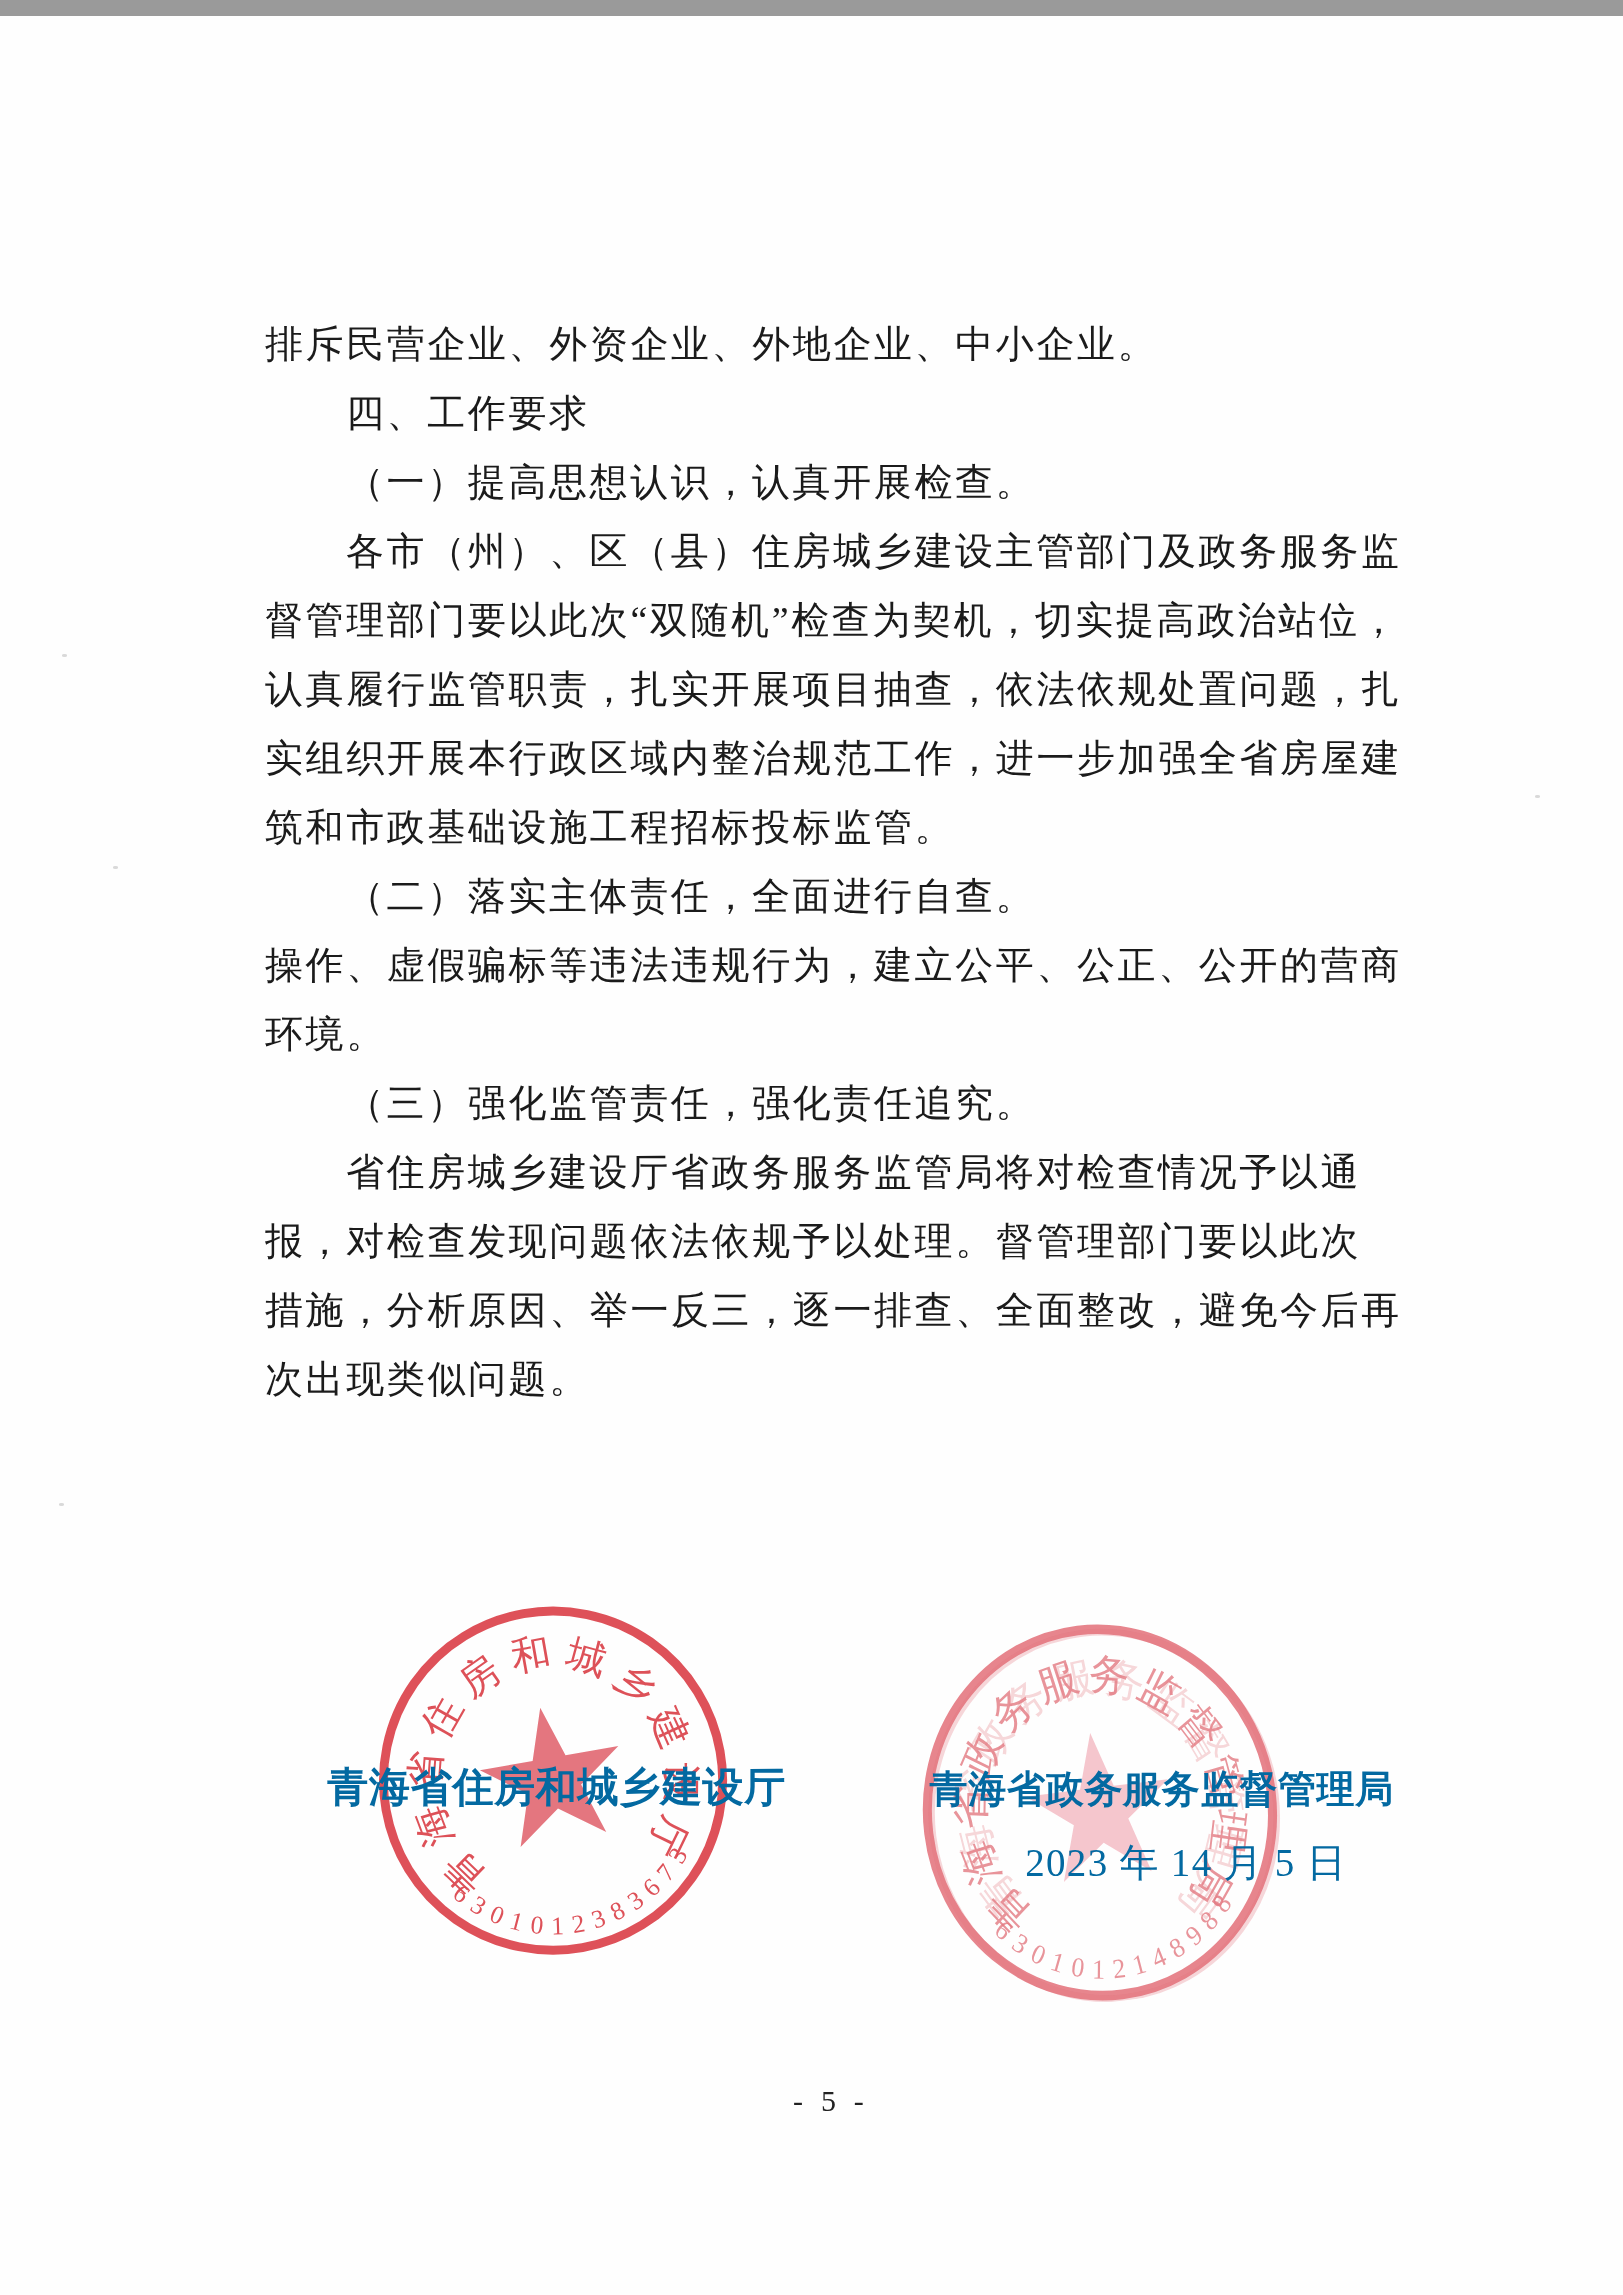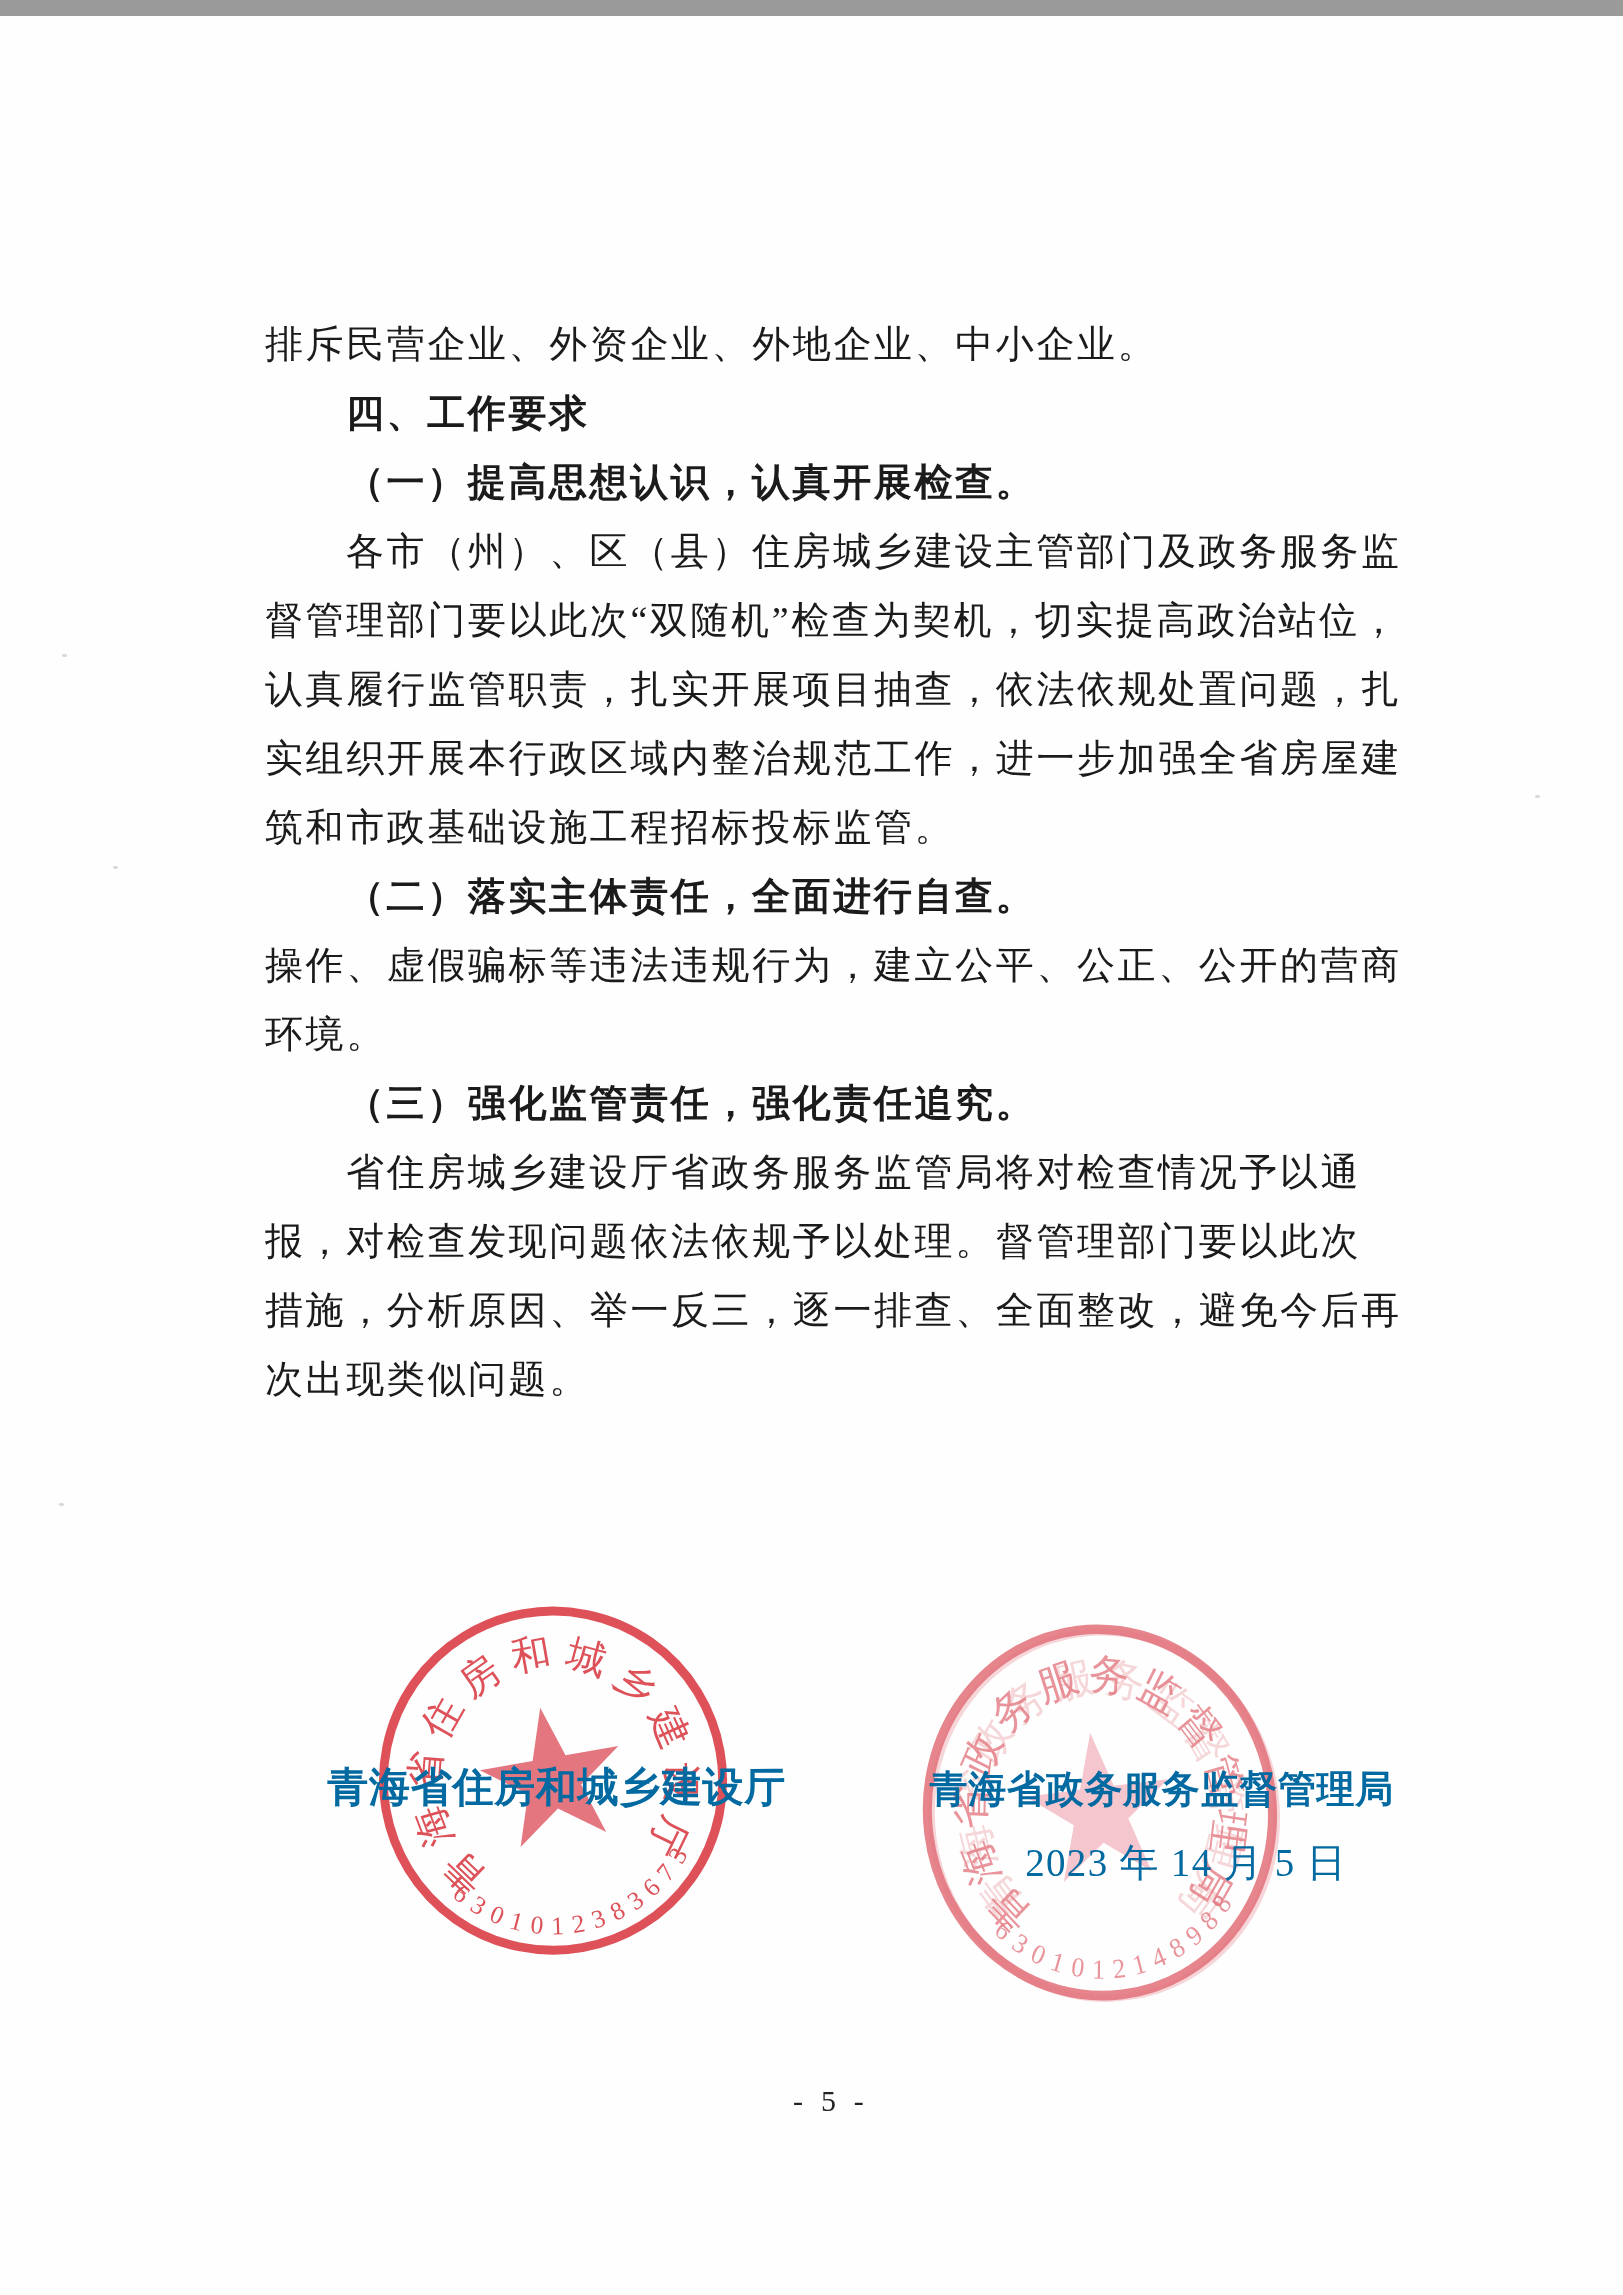--- a/index.html
+++ b/index.html
@@ -19,21 +19,21 @@
     width:1152px;
   }
   .line{
     height:69px;
     line-height:69px;
     font-size:38px;
     letter-spacing:2.6px;
     white-space:nowrap;
     color:#1b1b1b;
   }
-  .line.bold{font-weight:bold;}
+  .line.bold{font-weight:normal;}
   .line.indent{text-indent:81px;}
   
   .seal{position:absolute;z-index:1;}
   .seal-left{left:374px;top:1580px;width:357px;height:363px;transform:rotate(-10deg);}
   .seal-right{left:918px;top:1600px;width:363px;height:386px;transform:rotate(-7deg);opacity:.93;}
   
   .sig{
     position:absolute;z-index:2;
     text-align:right;white-space:nowrap;
     color:#0369a1;

